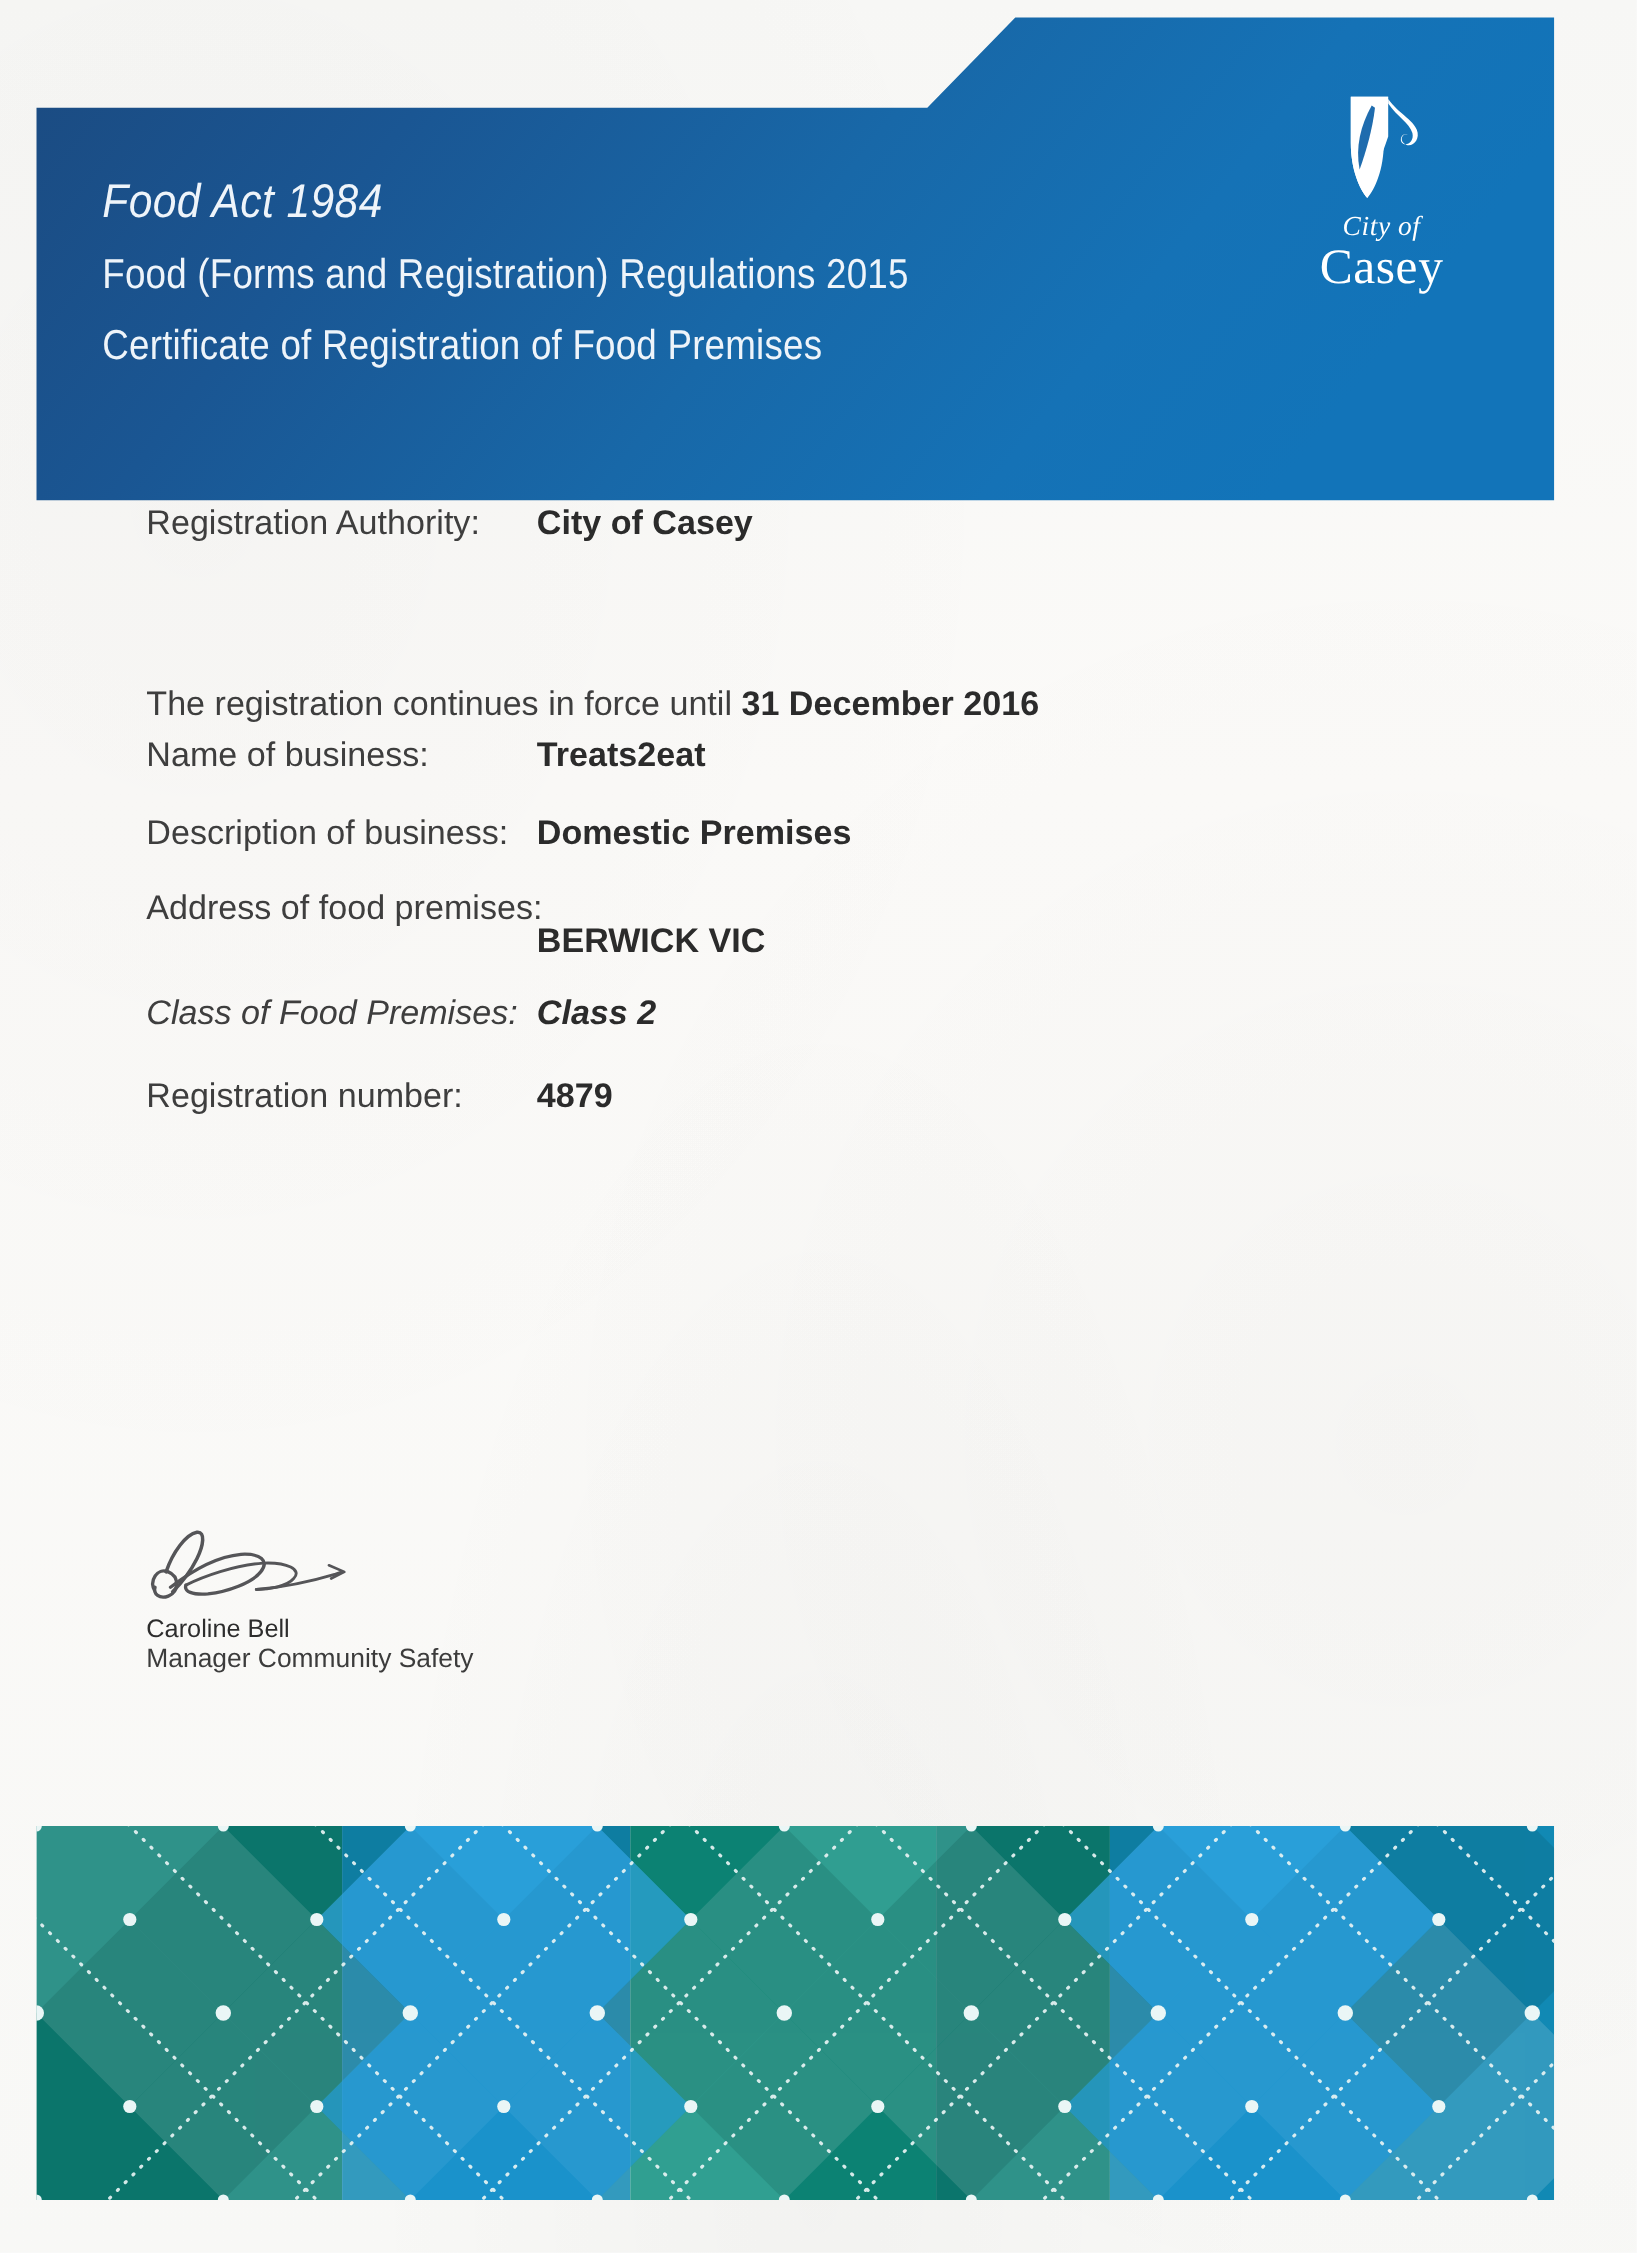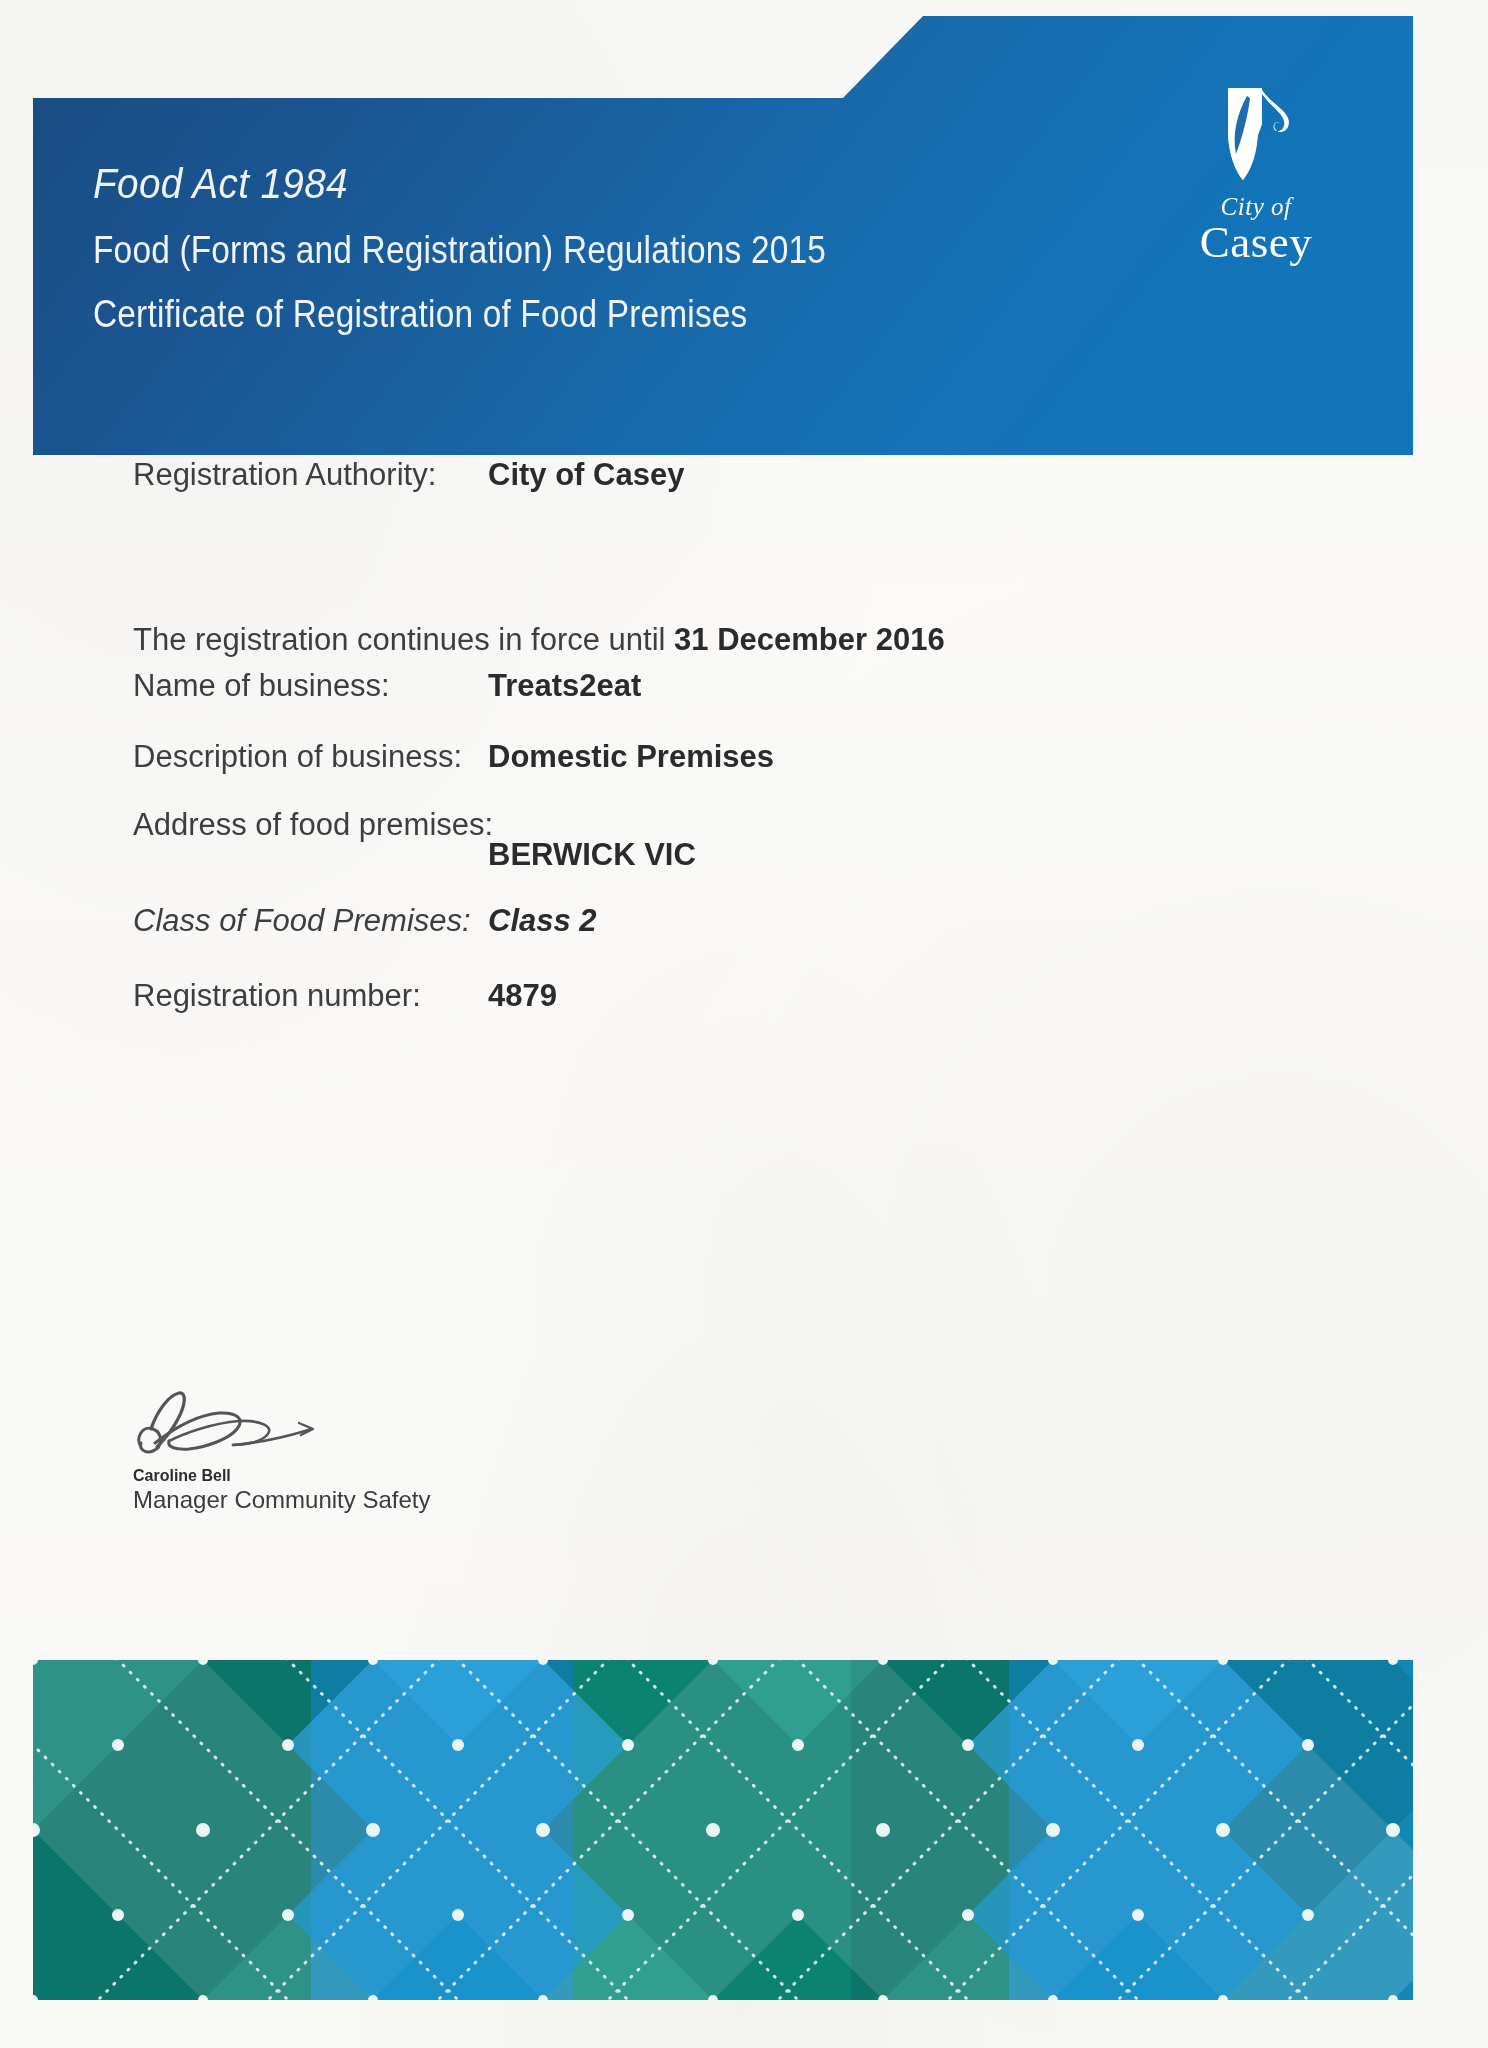--- a/index.html
+++ b/index.html
@@ -129,22 +129,22 @@
   .gap-before { display: inline-block; width: 192px; }
 
   
   .sigblock {
     position: absolute;
     left: 133px;
     top: 1385px;
   }
   .sig-svg { display: block; width: 230px; height: 78px; }
   .sig-name {
-    font-size: 16px;
-    font-weight: bold;
+    font-size: 23px;
+    font-weight: normal;
     color: #2d2d2d;
     line-height: 1.18;
     margin-top: 4px;
   }
   .sig-role {
     font-size: 24px;
     font-weight: 400;
     color: #3c3c3c;
     line-height: 1.18;
   }

